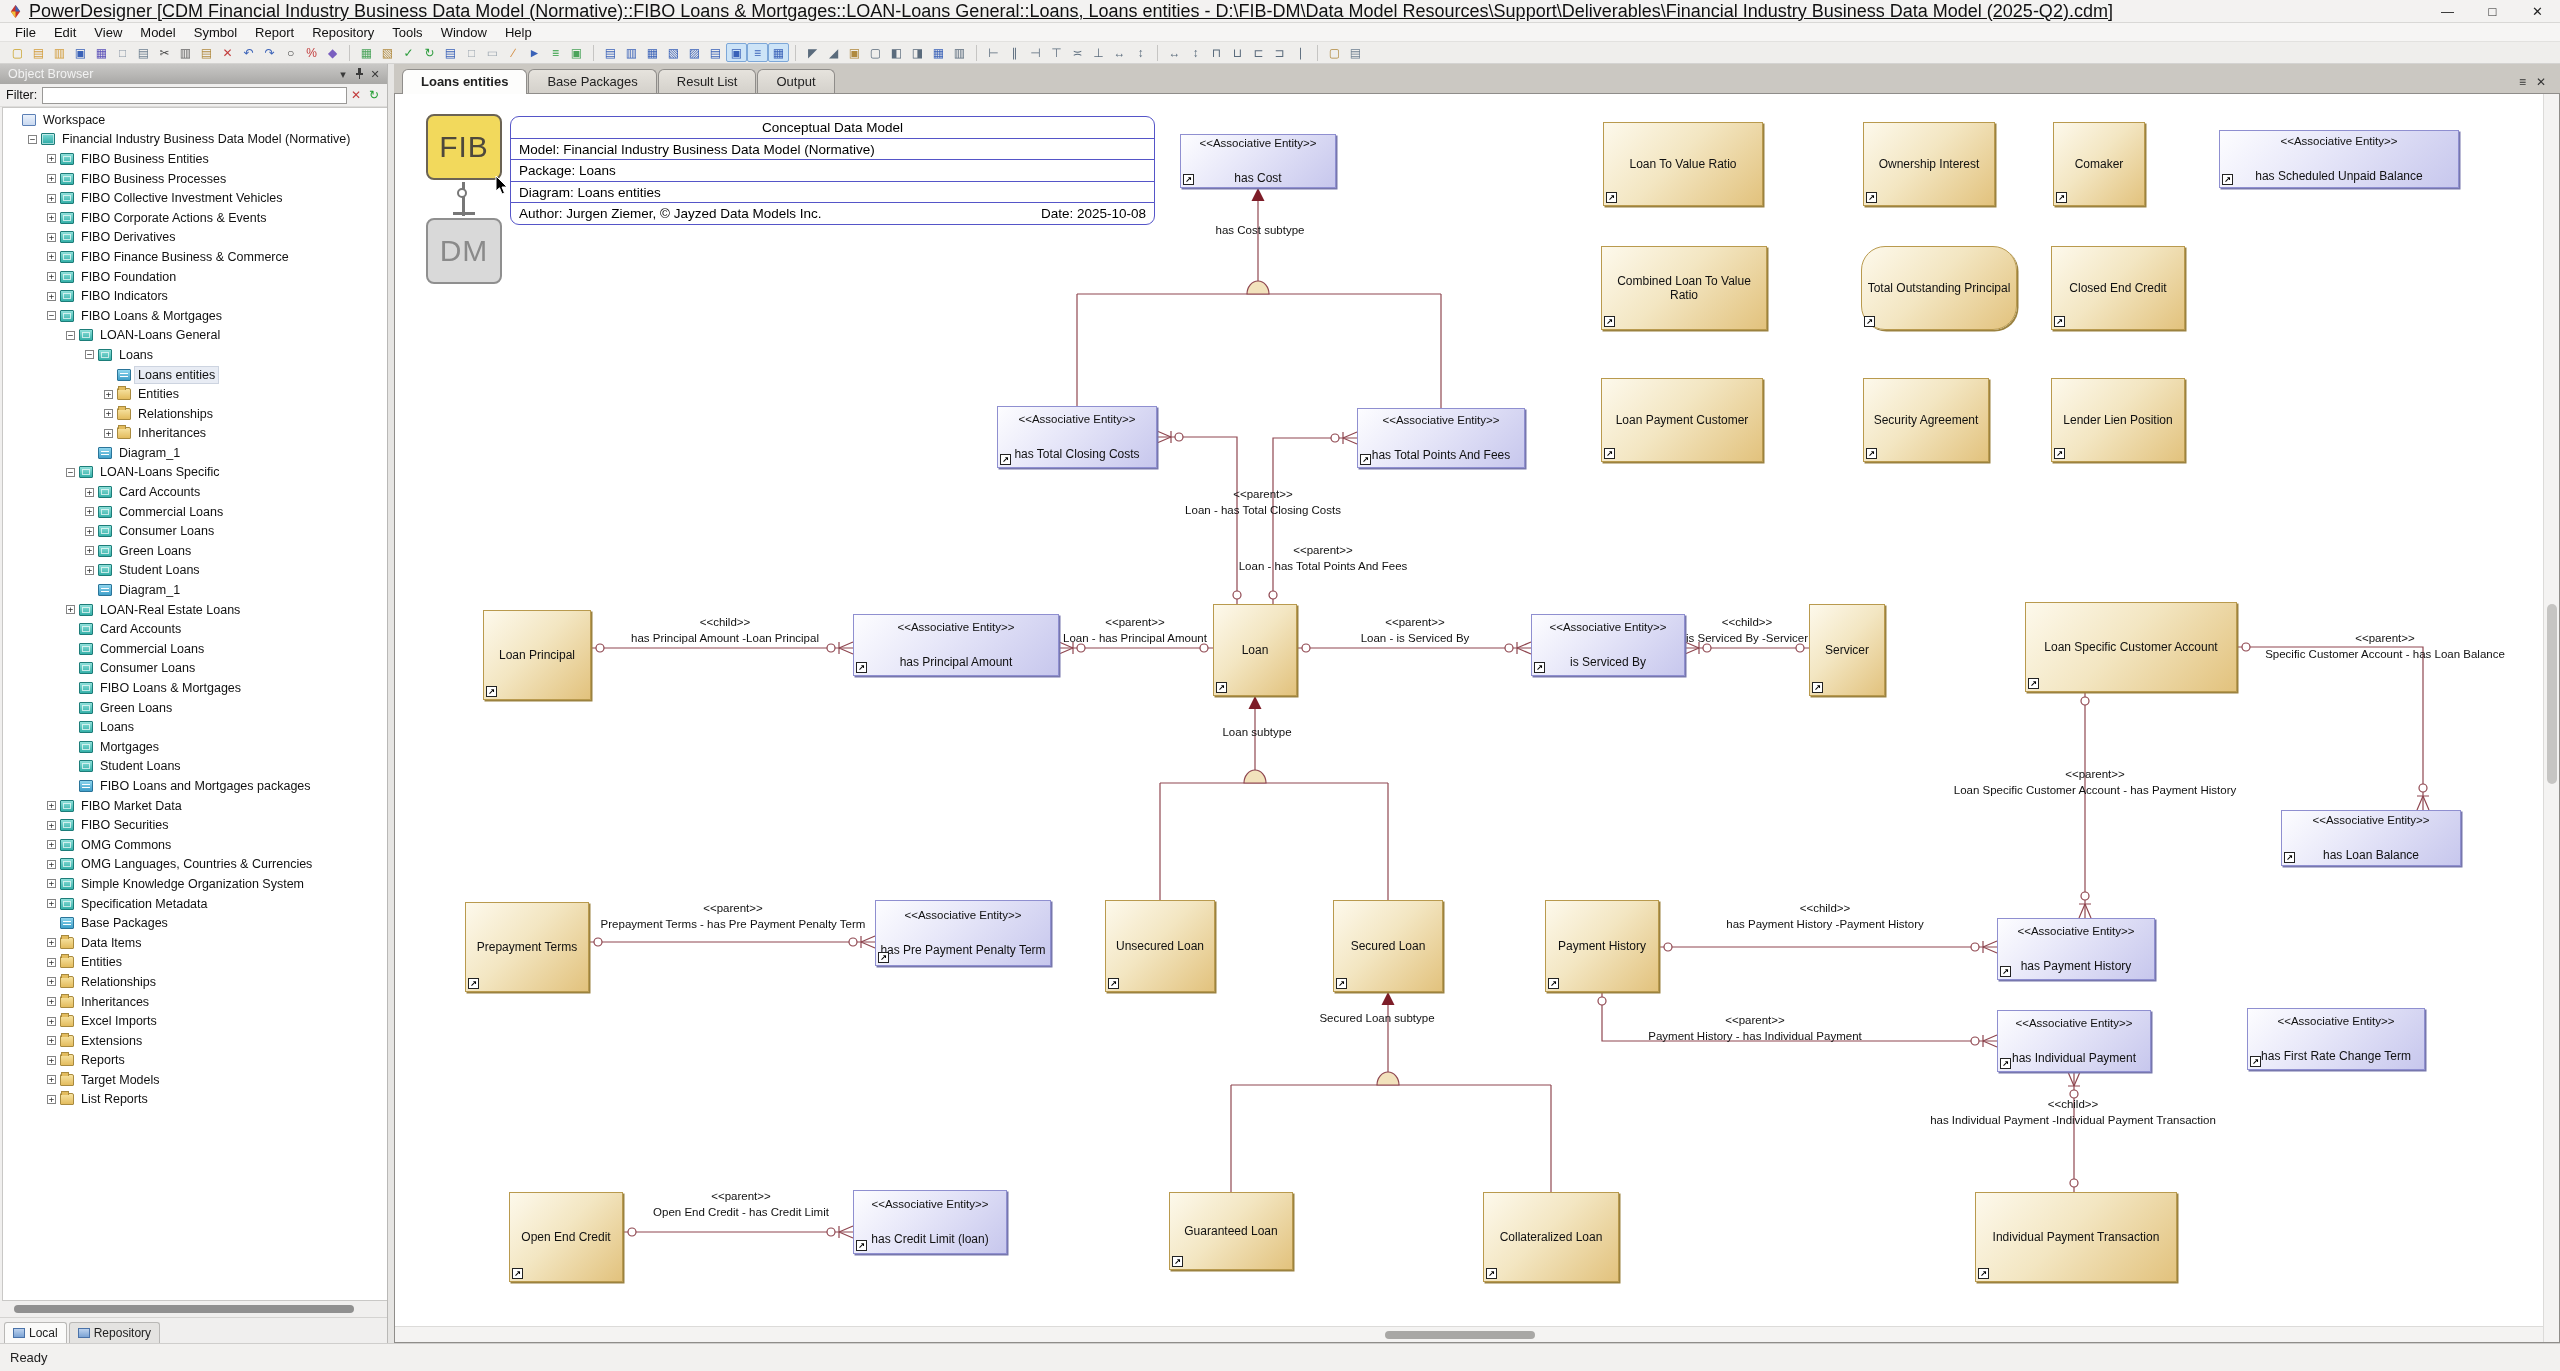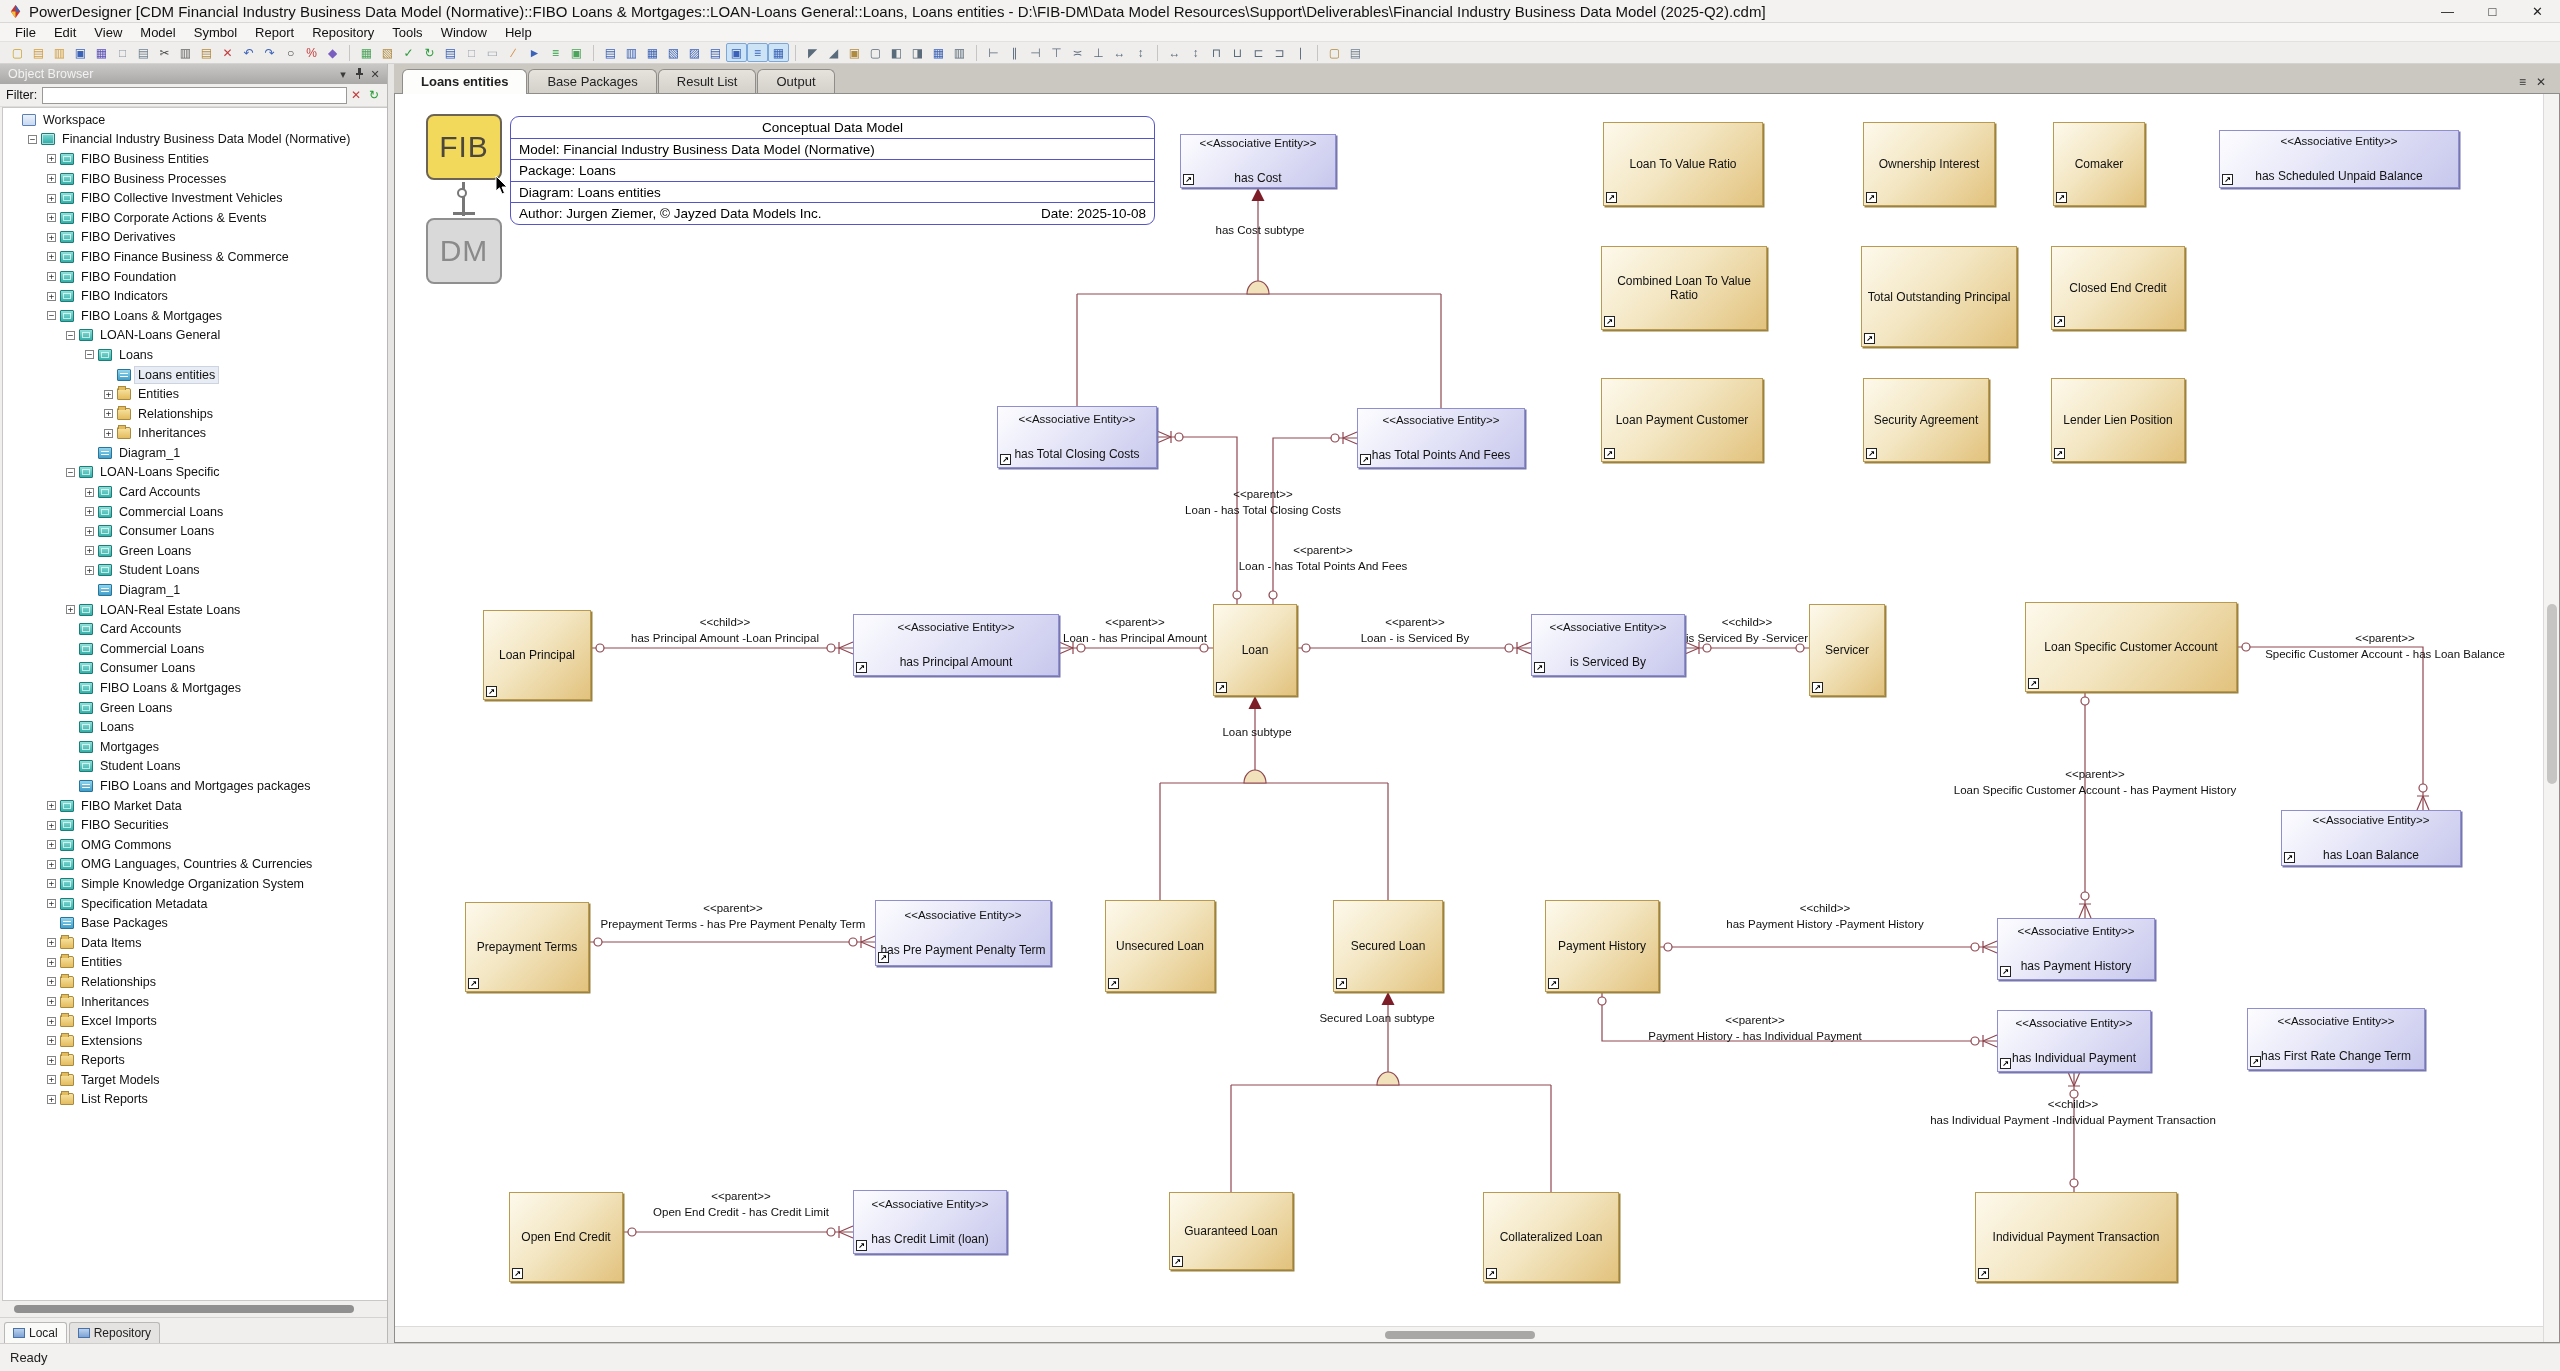--- a/index.html
+++ b/index.html
@@ -1,21 +1,21 @@
 <!DOCTYPE html>
 <html style="--line: #8f4750; --entity-border: #b99a4e; --assoc-border: #8f8fd0; --accent-pressed: #cde4f7; --selection: #e8ecf4; --inherit-fill: #7d1d28; --dome-fill: #f2e2bc;"><head>
 <meta charset="utf-8">
 <style>
   html,body{margin:0;padding:0;width:2560px;height:1371px;overflow:hidden;
     font-family:"Liberation Sans",sans-serif;background:#e8e8e8;-webkit-font-smoothing:antialiased;}
   *{box-sizing:border-box;}
   
   #titlebar{height:23px;background:#f3f2f1;display:flex;align-items:center;border-bottom:1px solid #d9d8d6;}
   #titlebar .app-icon{width:15px;height:15px;margin:0 6px 0 8px;flex:0 0 auto;}
-  #titlebar .title{font-size:15px;color:#111;white-space:nowrap;overflow:hidden;flex:1;}
+  #titlebar .title{font-size:18px;color:#111;white-space:nowrap;overflow:hidden;flex:1;text-decoration:underline;}
   #titlebar .win-btns{display:flex;align-items:center;margin-left:auto;}
   #titlebar .win-btn{width:45px;height:22px;display:flex;align-items:center;justify-content:center;
     font-size:13px;color:#222;cursor:default;}
   #menubar{height:19px;background:#f6f5f4;display:flex;align-items:center;padding-left:6px;border-bottom:1px solid #e2e1df;}
   .menu-item{font-size:13px;color:#111;padding:1px 9px;}
   #toolbar{height:22px;background:#efeeec;display:flex;align-items:center;padding-left:4px;border-bottom:1px solid #d4d3d1;}
   .tb-group{display:flex;align-items:center;padding:0 3px;}
   .tb-sep{width:1px;height:16px;background:#c6c5c3;margin:0 3px;}
   .tb-btn{width:21px;height:19px;display:flex;align-items:center;justify-content:center;border:1px solid transparent;border-radius:2px;}
   .tb-btn span{font-size:12px;line-height:12px;}
@@ -754,21 +754,21 @@
               <div class="corner-ic">↗</div>
             </div>
             <div class="entity" style="left: 1658px; top: 28px; width: 92px; height: 84px;">
               <div class="e-label">Comaker</div>
               <div class="corner-ic">↗</div>
             </div>
             <div class="entity" style="left: 1206px; top: 152px; width: 166px; height: 84px;">
               <div class="e-label">Combined Loan To Value Ratio</div>
               <div class="corner-ic">↗</div>
             </div>
-            <div class="entity" style="left: 1466px; top: 152px; width: 156px; height: 101px;">
+            <div class="entity" style="left: 1466px; top: 152px; width: 156px; height: 84px; border-radius: 24px;">
               <div class="e-label">Total Outstanding Principal</div>
               <div class="corner-ic">↗</div>
             </div>
             <div class="entity" style="left: 1656px; top: 152px; width: 134px; height: 84px;">
               <div class="e-label">Closed End Credit</div>
               <div class="corner-ic">↗</div>
             </div>
             <div class="entity" style="left: 1206px; top: 284px; width: 162px; height: 84px;">
               <div class="e-label">Loan Payment Customer</div>
               <div class="corner-ic">↗</div>

